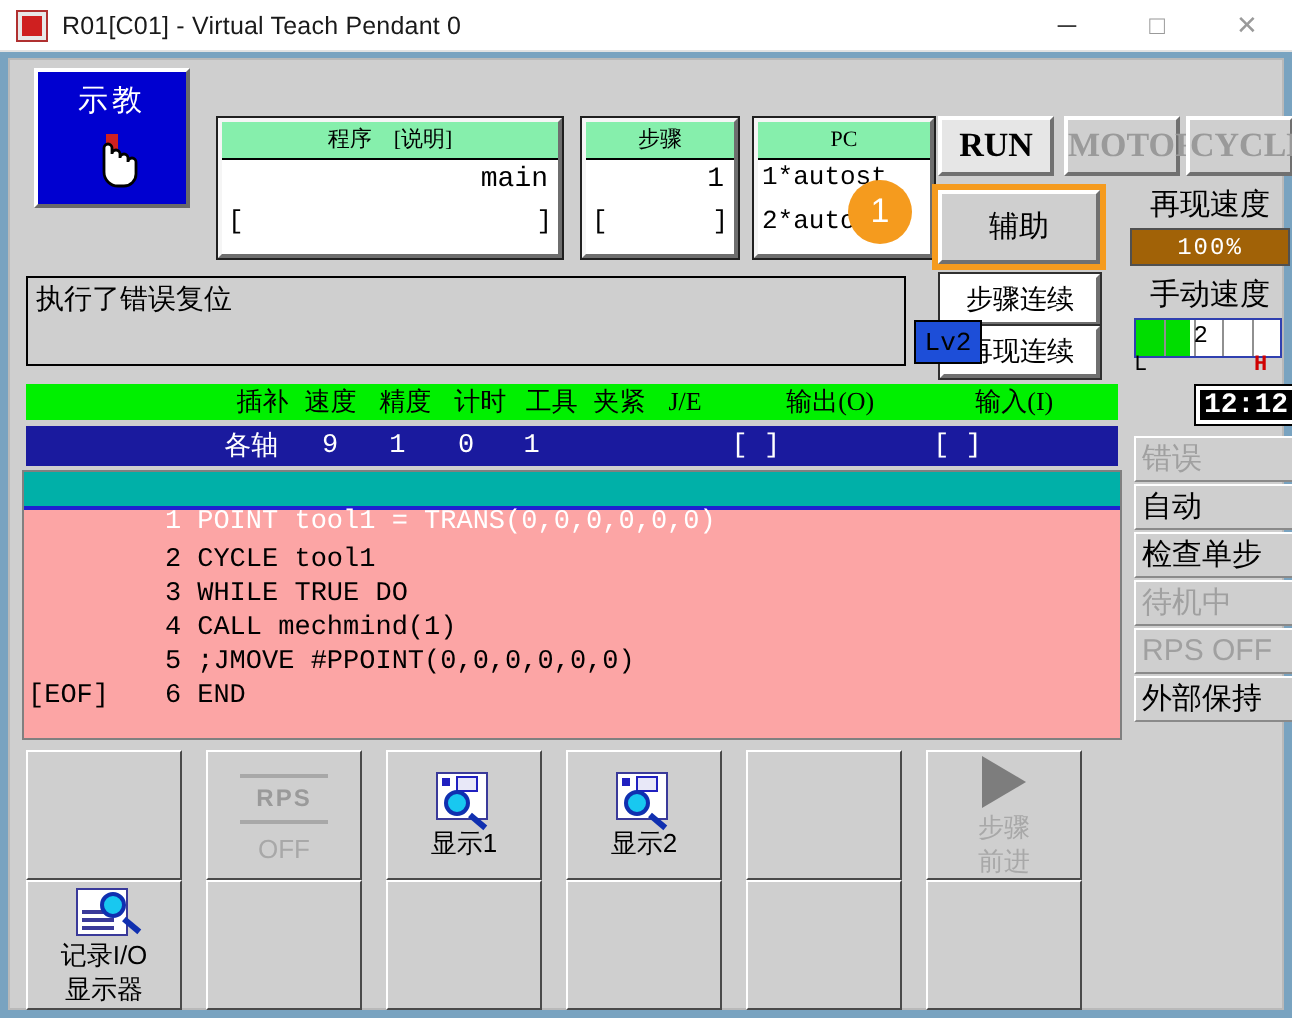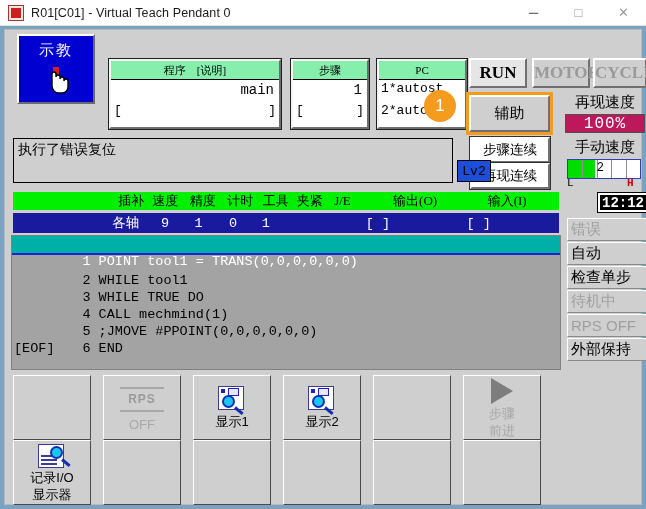--- a/index.html
+++ b/index.html
@@ -105,23 +105,23 @@
     border:2px solid; border-color:#ffffff #707070 #707070 #ffffff;
     outline:1px solid #303030;
     display:flex; align-items:center; justify-content:center; font-size:13.5px; color:#000;
   }
   #btn-stepcont{ top:107px;}
   #btn-repcont{ top:133px;}
 
   #lbl-rep-speed{ position:absolute; left:556px; top:63px; width:88px; text-align:center; font-size:15px; color:#000;}
   #bar-rep{
     position:absolute; left:560px; top:84px; width:80px; height:19px;
-    background:#be185d; border:1px solid #505050;
+    background:#a16207; border:1px solid #505050;
     display:flex; align-items:center; justify-content:center;
-    color:#ffffff; font-size:16px; font-family:"Liberation Mono", monospace; letter-spacing:1px;
+    color:#ffffff; font-size:12px; font-family:"Liberation Mono", monospace; letter-spacing:1px;
   }
   #lbl-man-speed{ position:absolute; left:556px; top:108px; width:88px; text-align:center; font-size:15px; color:#000;}
   #bar-man-wrap{
     position:absolute; left:562px; top:129px; width:74px; height:20px;
     background:#ffffff; border:1px solid #3040b0;
   }
   #bar-man-fill{ position:absolute; left:0; top:0; width:38%; height:100%; background:#00dd00;}
   .tick{ position:absolute; top:0; width:1px; height:100%; background:#909090;}
   #bar-man-val{
     position:absolute; left:40%; top:1px; font-size:12px; color:#000;
@@ -154,21 +154,21 @@
   #row-blue{
     position:absolute; left:8px; top:183px; width:546px; height:20px;
     background:#1a1a9e; color:#ffffff; font-size:13.5px;
     font-family:"Liberation Mono", monospace;
     display:flex; align-items:center;
   }
 
   
   #editor{
     position:absolute; left:6px; top:205px; width:550px; height:135px;
-    background:#a3a3a3; border:1px solid #808080;
+    background:#fca5a5; border:1px solid #808080;
     font-family:"Liberation Mono", monospace; font-size:13.5px; color:#000;
     overflow:hidden;
   }
   .codeline{ height:17px; line-height:17px; padding-left:4px; white-space:pre;}
   .codeline.sel{ background:#00b0a8; color:#ffffff; border-bottom:2px solid #2020d0; height:19px; line-height:17px;}
   .ln{ display:inline-block; width:26px; text-align:right; margin-right:8px;}
   #eof{ padding-left:2px; height:17px; line-height:17px;}
 
   
   #clock{
@@ -317,21 +317,21 @@
     <span style="width:100px"></span>
     <span style="width:120px">[                    ]</span>
     <span style="width:110px">[                    ]</span>
   </div>
 
   <div id="editor">
     <div class="codeline sel">
       <span class="ln">1</span><span>POINT tool1 = TRANS(0,0,0,0,0,0)</span>
     </div>
     <div class="codeline">
-      <span class="ln">2</span><span>WHILE tool1</span>
+      <span class="ln">2</span><span>CYCLE tool1</span>
     </div>
     <div class="codeline">
       <span class="ln">3</span><span>WHILE TRUE DO</span>
     </div>
     <div class="codeline">
       <span class="ln">4</span><span>CALL mechmind(1)</span>
     </div>
     <div class="codeline">
       <span class="ln">5</span><span>;JMOVE #PPOINT(0,0,0,0,0,0)</span>
     </div>

